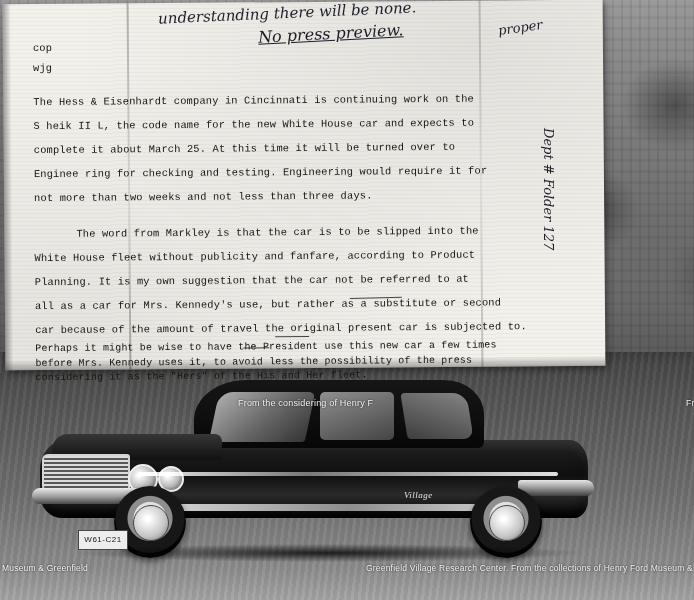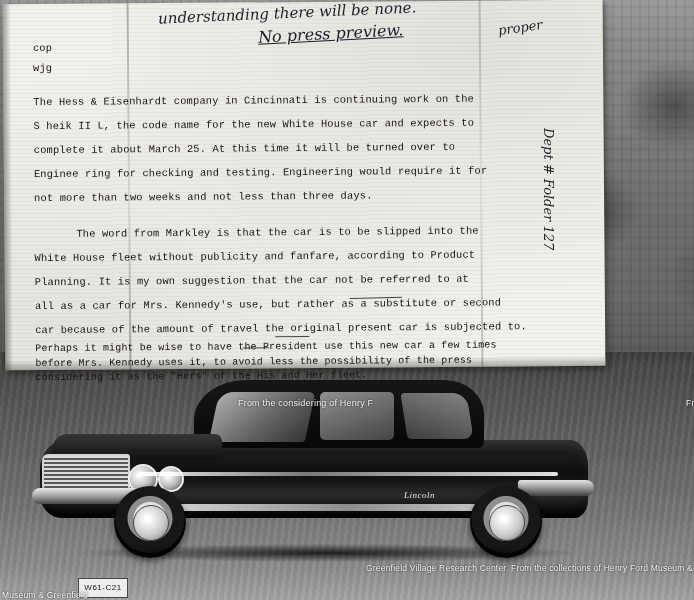--- a/index.html
+++ b/index.html
@@ -193,21 +193,20 @@
     left: 60px; top: 162px;
     width: 48px; height: 18px;
     background: #e8e8e8;
     border: 1px solid #4a4a4a;
     color: #1a1a1a;
     font-size: 8px;
     line-height: 18px;
     text-align: center;
     letter-spacing: .5px;
     font-family: "Liberation Sans", sans-serif;
-    margin-top: 48px;
   }
   .shadow-under {
     position: absolute;
     left: 60px; top: 176px;
     width: 500px; height: 18px;
     background: radial-gradient(ellipse at 50% 50%, rgba(0,0,0,.75), rgba(0,0,0,0) 72%);
   }
   .badge-script {
     position: absolute;
     left: 386px; top: 122px;
@@ -222,21 +221,21 @@
   .credit {
     position: absolute;
     color: #efefef;
     font-family: "Liberation Sans", sans-serif;
     font-size: 8.5px;
     letter-spacing: .2px;
     text-shadow: 0 0 2px rgba(0,0,0,.8);
     white-space: nowrap;
   }
   .credit.c1 { left: 238px; top: 398px; font-size: 9px; }
-  .credit.c2 { left: 2px;  top: 563px; color: #f2f2f2; margin-top: 27px; }
+  .credit.c2 { left: 2px;  top: 563px; color: #f2f2f2; }
   .credit.c3 { left: 366px; top: 563px; }
   .credit.c4 { left: 686px; top: 398px; }
 
   
   .memo {
     position: absolute;
     left: 4px; top: 2px;
     width: 600px; height: 366px;
     background: #f3f1ec;
     transform: rotate(-0.45deg);
@@ -344,21 +343,21 @@
       <div class="window-mid"></div>
       <div class="window-rear"></div>
       <div class="hood"></div>
       <div class="grille"></div>
       <div class="headlight a"></div>
       <div class="headlight b"></div>
       <div class="bumper-front"></div>
       <div class="bumper-rear"></div>
       <div class="chrome-strip"></div>
       <div class="rocker"></div>
-      <div class="badge-script">Lincoln</div>
+      <div class="badge-script">Village</div>
       <div class="wheel front">
           <div class="hub"></div>
         </div>
       <div class="wheel rear">
           <div class="hub"></div>
         </div>
       <div class="shadow-under"></div>
       <div class="plate">W61-C21</div>
     </div>
 

